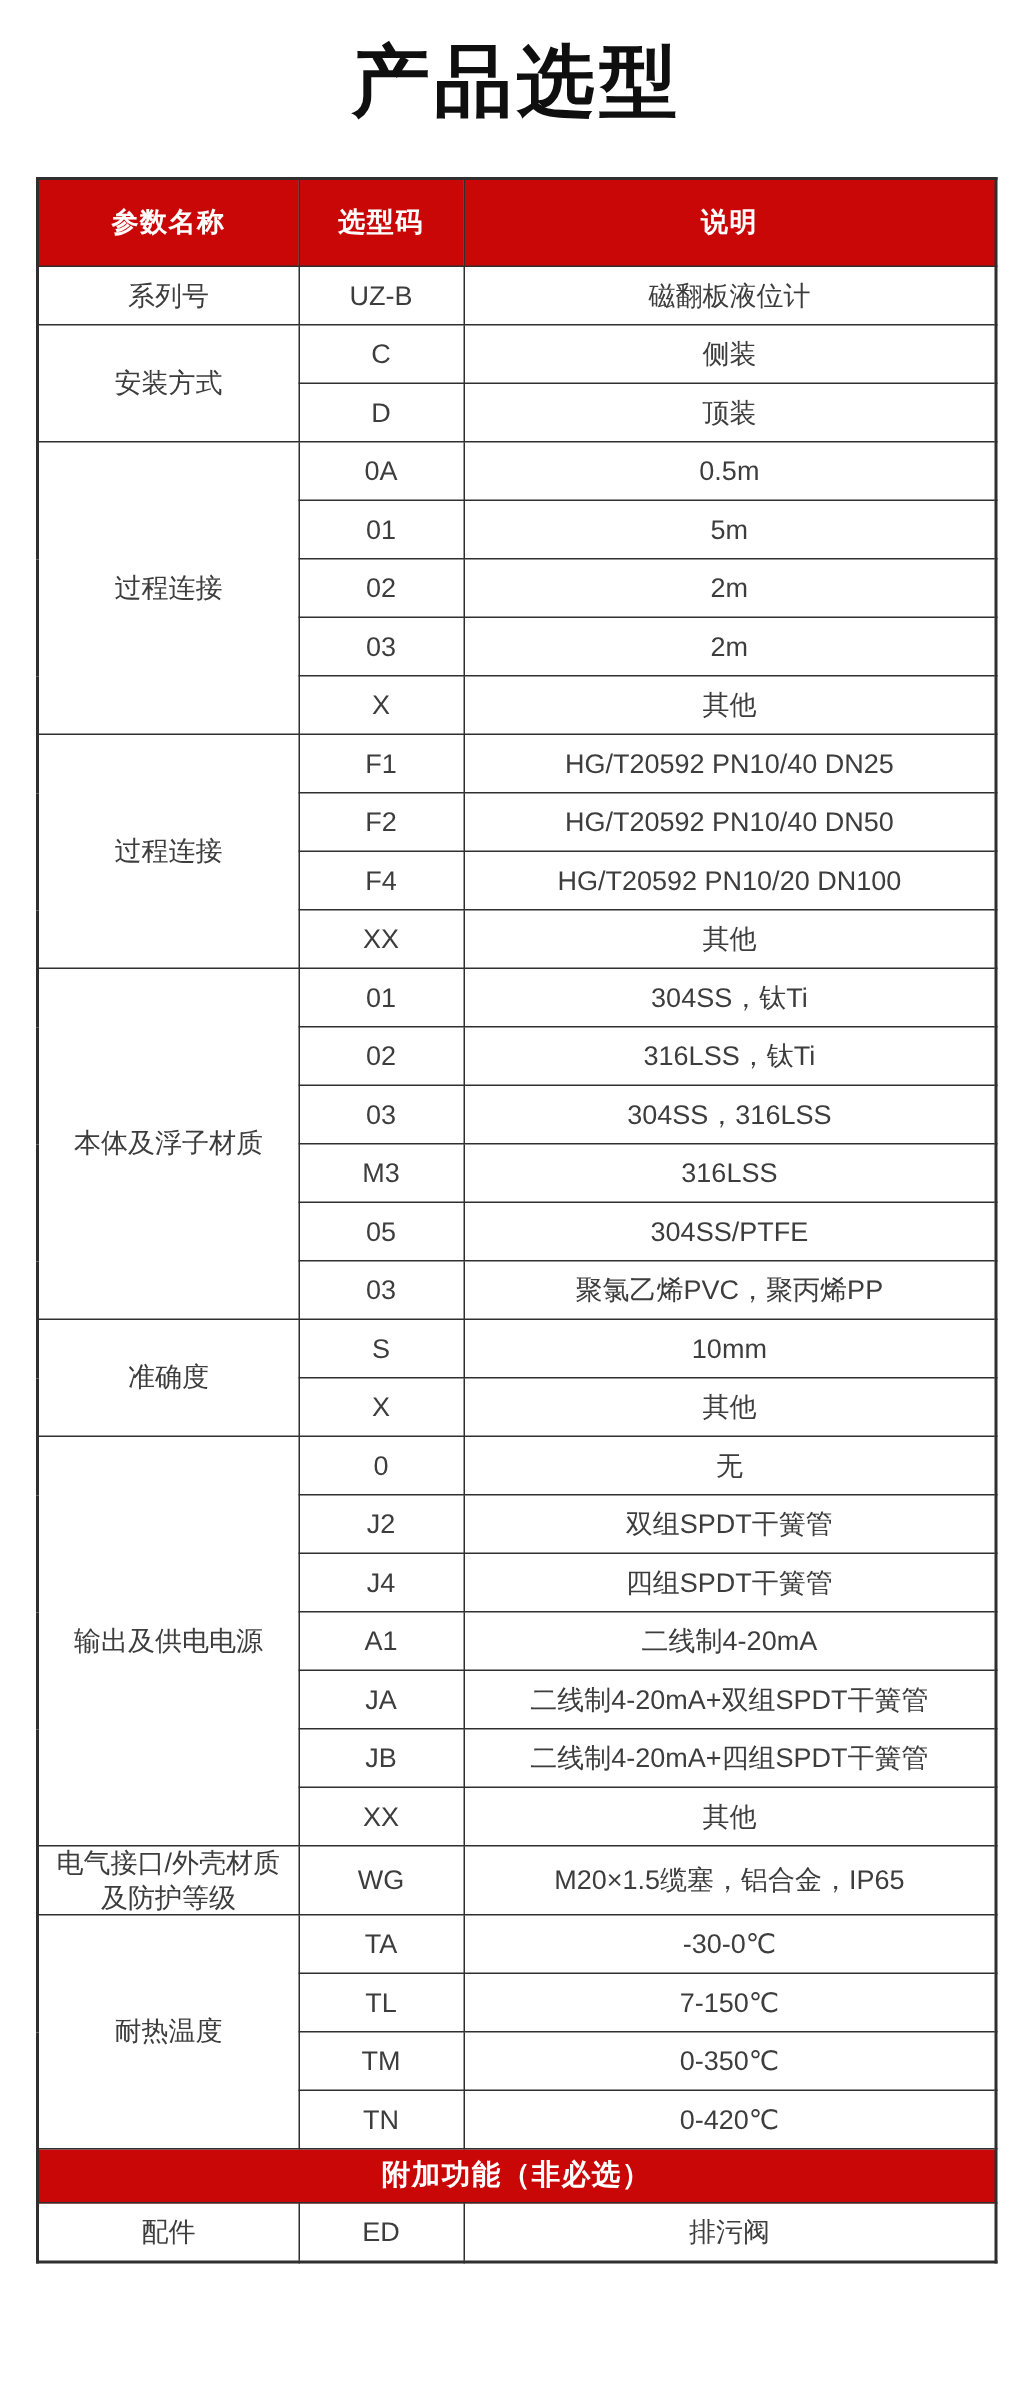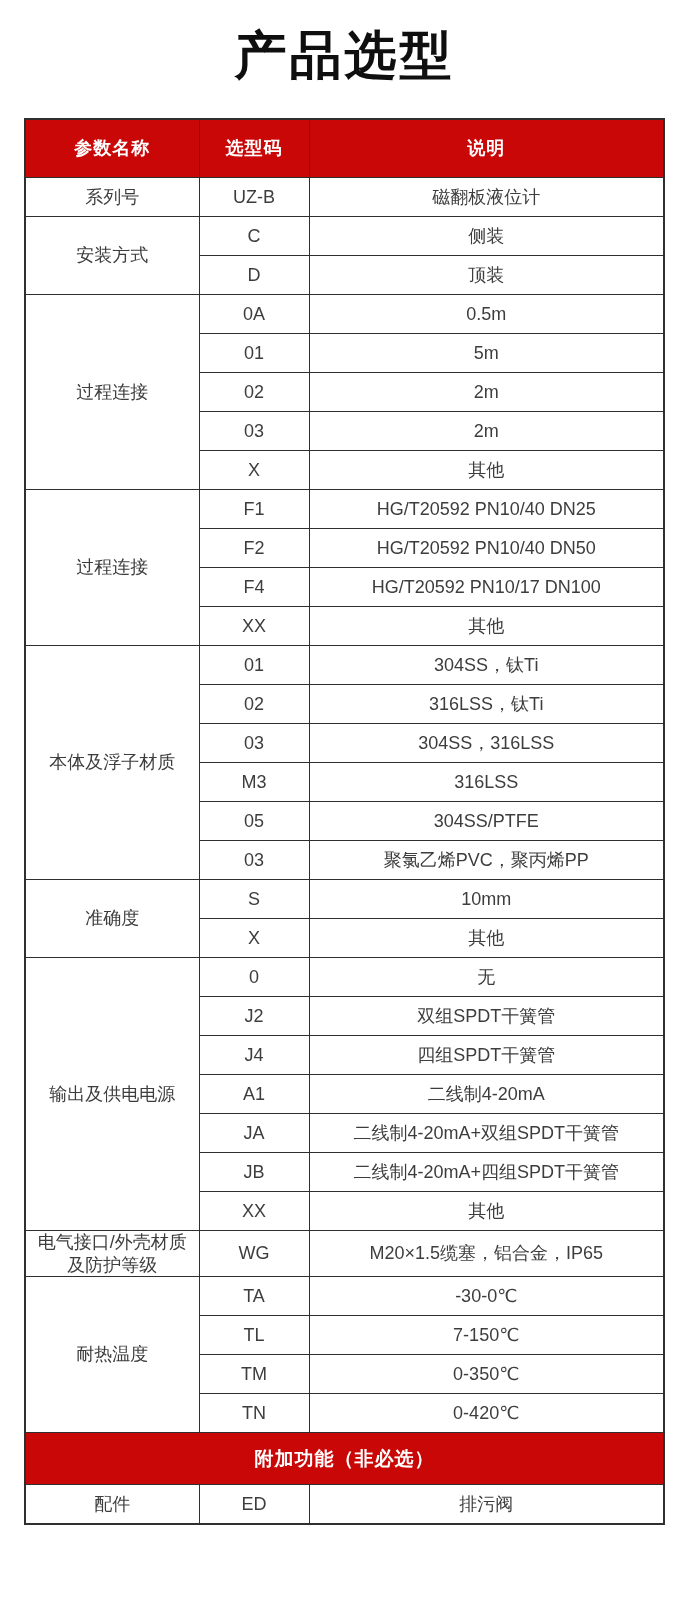--- a/index.html
+++ b/index.html
@@ -58,21 +58,21 @@
     line-height:1.25;
   }
   .sel-table td.param{
     font-weight:400;
   }
   .sel-table td.band{
     background:var(--accent);
     color:var(--header-text);
     font-weight:700;
     font-size:19px;
-    height:52px;
+    height:36px;
     letter-spacing:1px;
   }
 </style>
 </head>
 <body>
 
 <div class="page">
   <h1 class="title">产品选型</h1>
 
   <table class="sel-table">
@@ -128,21 +128,21 @@
           <td class="param" rowspan="4">过程连接</td>
           <td class="code">F1</td>
           <td class="desc">HG/T20592 PN10/40 DN25</td>
         </tr>
         <tr>
           <td class="code">F2</td>
           <td class="desc">HG/T20592 PN10/40 DN50</td>
         </tr>
         <tr>
           <td class="code">F4</td>
-          <td class="desc">HG/T20592 PN10/17 DN100</td>
+          <td class="desc">HG/T20592 PN10/20 DN100</td>
         </tr>
         <tr>
           <td class="code">XX</td>
           <td class="desc">其他</td>
         </tr>
         <tr>
           <td class="param" rowspan="6">本体及浮子材质</td>
           <td class="code">01</td>
           <td class="desc">304SS，钛Ti</td>
         </tr>

